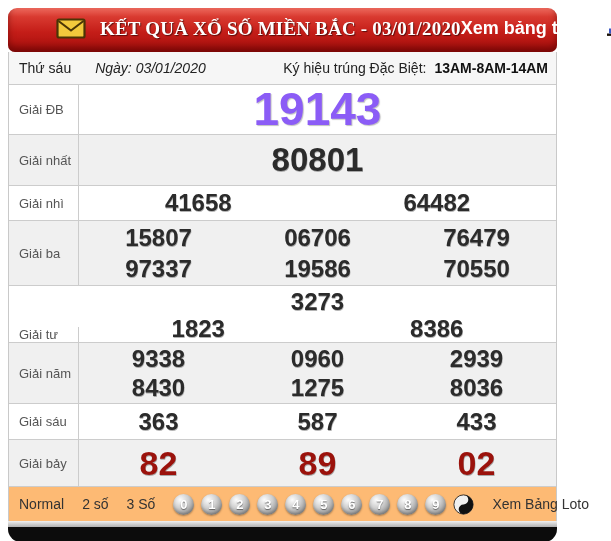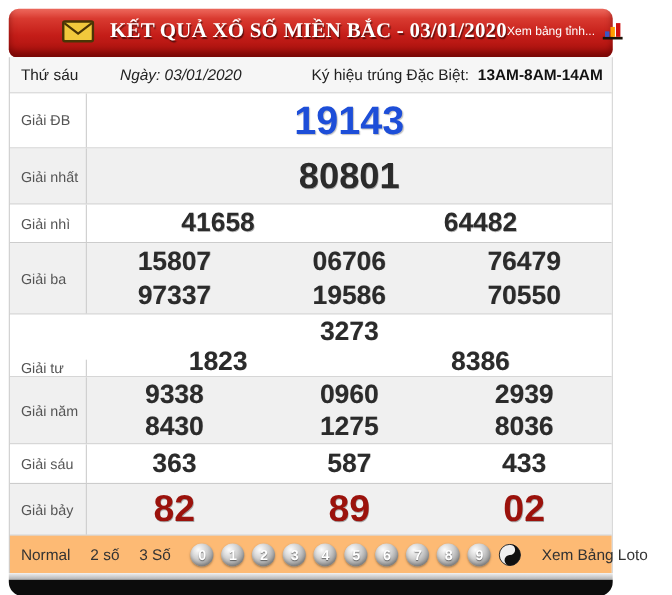--- a/index.html
+++ b/index.html
@@ -14,49 +14,49 @@
     border-radius:9px 9px 7px 7px;
     box-shadow: inset 0 -5px 7px rgba(80,0,0,.55);
     display:flex; align-items:center;
     padding:0 12px 3px 48px;
   }
   .title {
     color:#fff; font-family:"Liberation Serif", serif; font-weight:bold;
     font-size:19px; margin-left:14px; letter-spacing:.2px;
     text-shadow:1px 1px 1px rgba(0,0,0,.55); white-space:nowrap;
   }
-  .header-link { margin-left:auto; color:#fff; font-size:11px; cursor:pointer; white-space:nowrap; }
+  .header-link { margin-left:auto; color:#fff; font-size:18px; cursor:pointer; white-space:nowrap;font-weight:bold; }
   .chart-icon { margin-left:6px; display:inline-flex; cursor:pointer; }
 
   
   .tbody { border-left:1px solid #c9c9c9; border-right:1px solid #c9c9c9; background:#fff; }
 
   .info-row {
     height:33px; box-sizing:border-box; background:#f6f6f6;
     border-bottom:1px solid #ccc; display:flex; align-items:center;
     font-size:14px; color:#222; padding:0 8px 0 10px;
   }
-  .date { font-style:italic; margin-left:38px; }
+  .date { font-style:italic; margin-left:24px; }
   .sym-label { margin-left:auto; }
   .sym-value { font-weight:bold; margin-left:8px; color:#111; white-space:nowrap; }
 
   .prow { display:flex; border-bottom:1px solid #ccc; background:#fff; }
   .prow.alt { background:#f0f0f0; }
   .plabel {
     width:70px; min-width:70px; box-sizing:border-box; border-right:1px solid #ccc;
     display:flex; align-items:center; padding-left:10px; color:#555; font-size:13px;
   }
   .pnums { flex:1; display:flex; flex-direction:column; justify-content:center; }
   .pline { display:flex; }
   .pline > span {
     flex:1; text-align:center; font-weight:bold; font-size:24px; line-height:30px;
     color:#2b2b2b; text-shadow:.5px .5px .6px rgba(0,0,0,.3);
   }
   .r-db { min-height:49px; }
-  .r-db .pline > span { font-size:36px; line-height:47px; color:#1d4ed8; text-shadow:1px 1px 1px rgba(0,0,0,.25); }
+  .r-db .pline > span { font-size:46px; line-height:47px; color:#8b5cf6; text-shadow:1px 1px 1px rgba(0,0,0,.25); }
   .r-1 { min-height:50px; }
   .r-1 .pline > span { font-size:33px; line-height:48px; }
   .r-2 { min-height:34px; } .r-2 .pline > span { line-height:32px; }
   .r-3 { min-height:64px; } .r-3 .pline > span { line-height:31px; }
   .r-4 { min-height:56px;align-items:flex-end; } .r-4 .pline > span { line-height:27px; }
   .r-5 { min-height:60px; } .r-5 .pline > span { line-height:29px; }
   .r-6 { min-height:35px; } .r-6 .pline > span { line-height:33px; }
   .r-7 { min-height:46px; }
   .r-7 .pline > span { font-size:34px; line-height:44px; color:#9b120c; }
 

